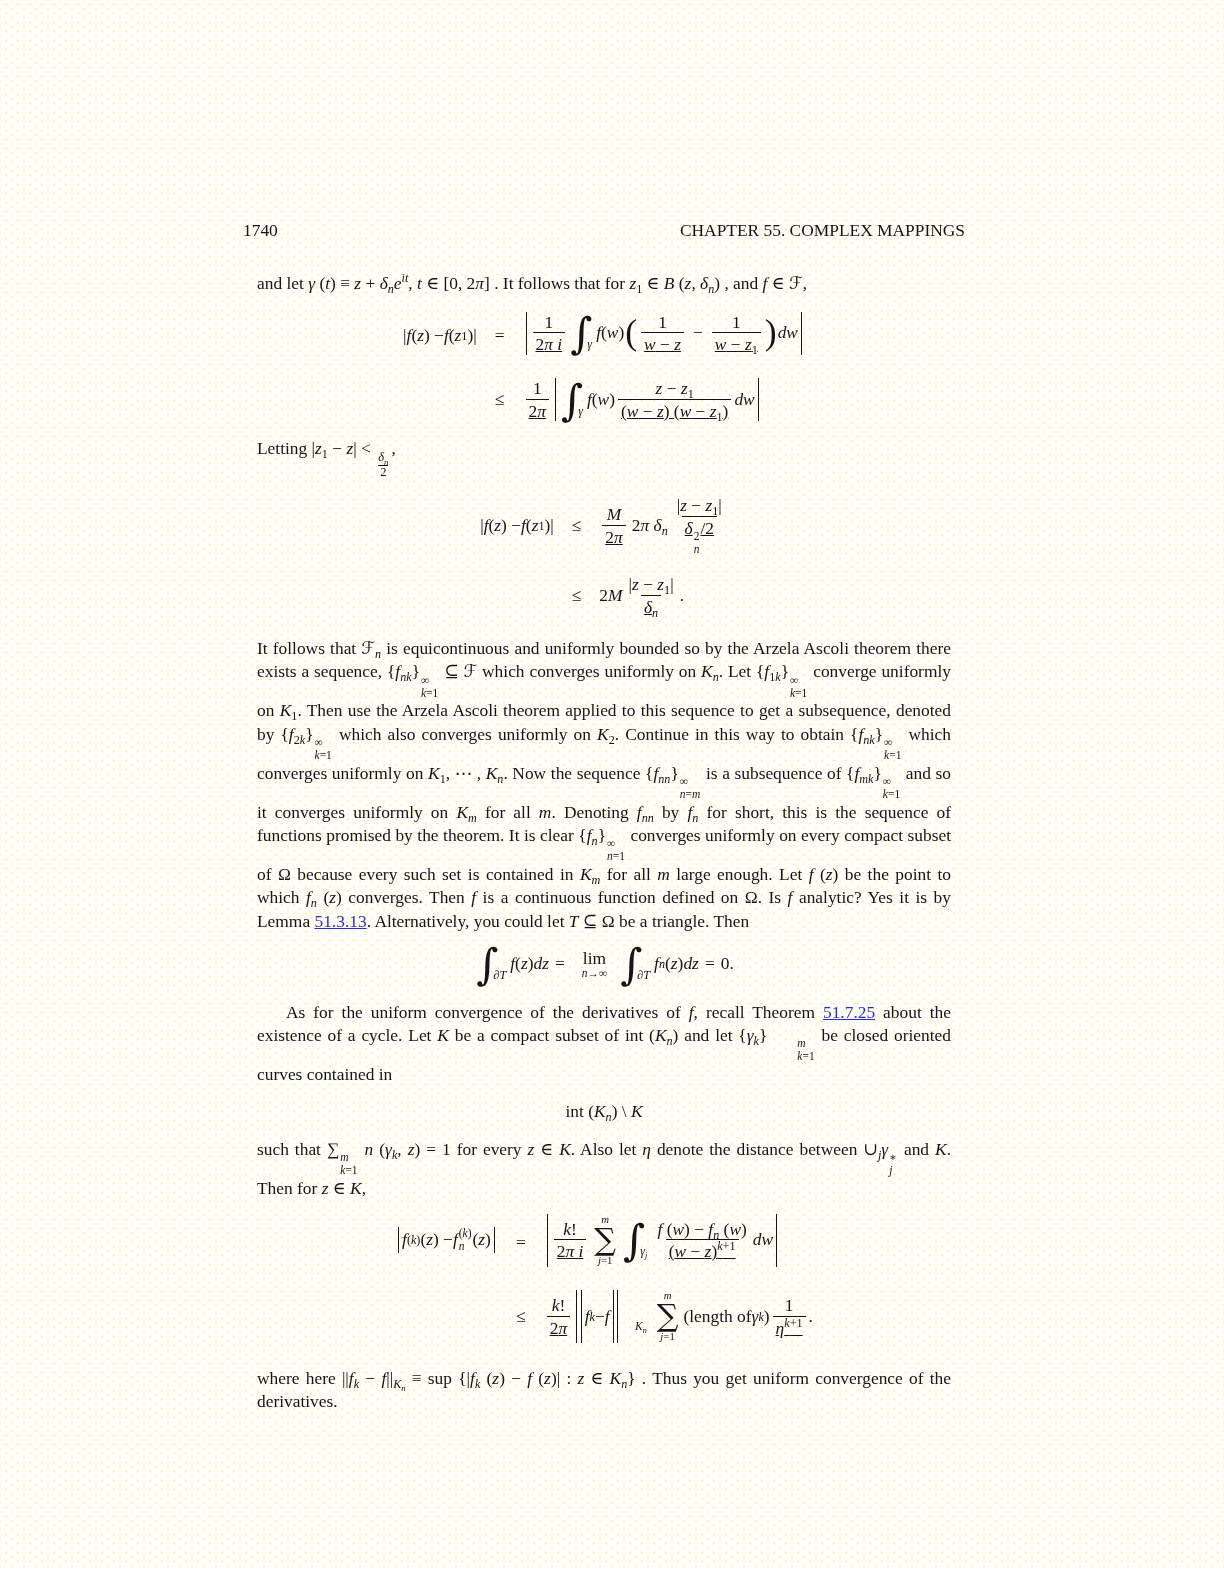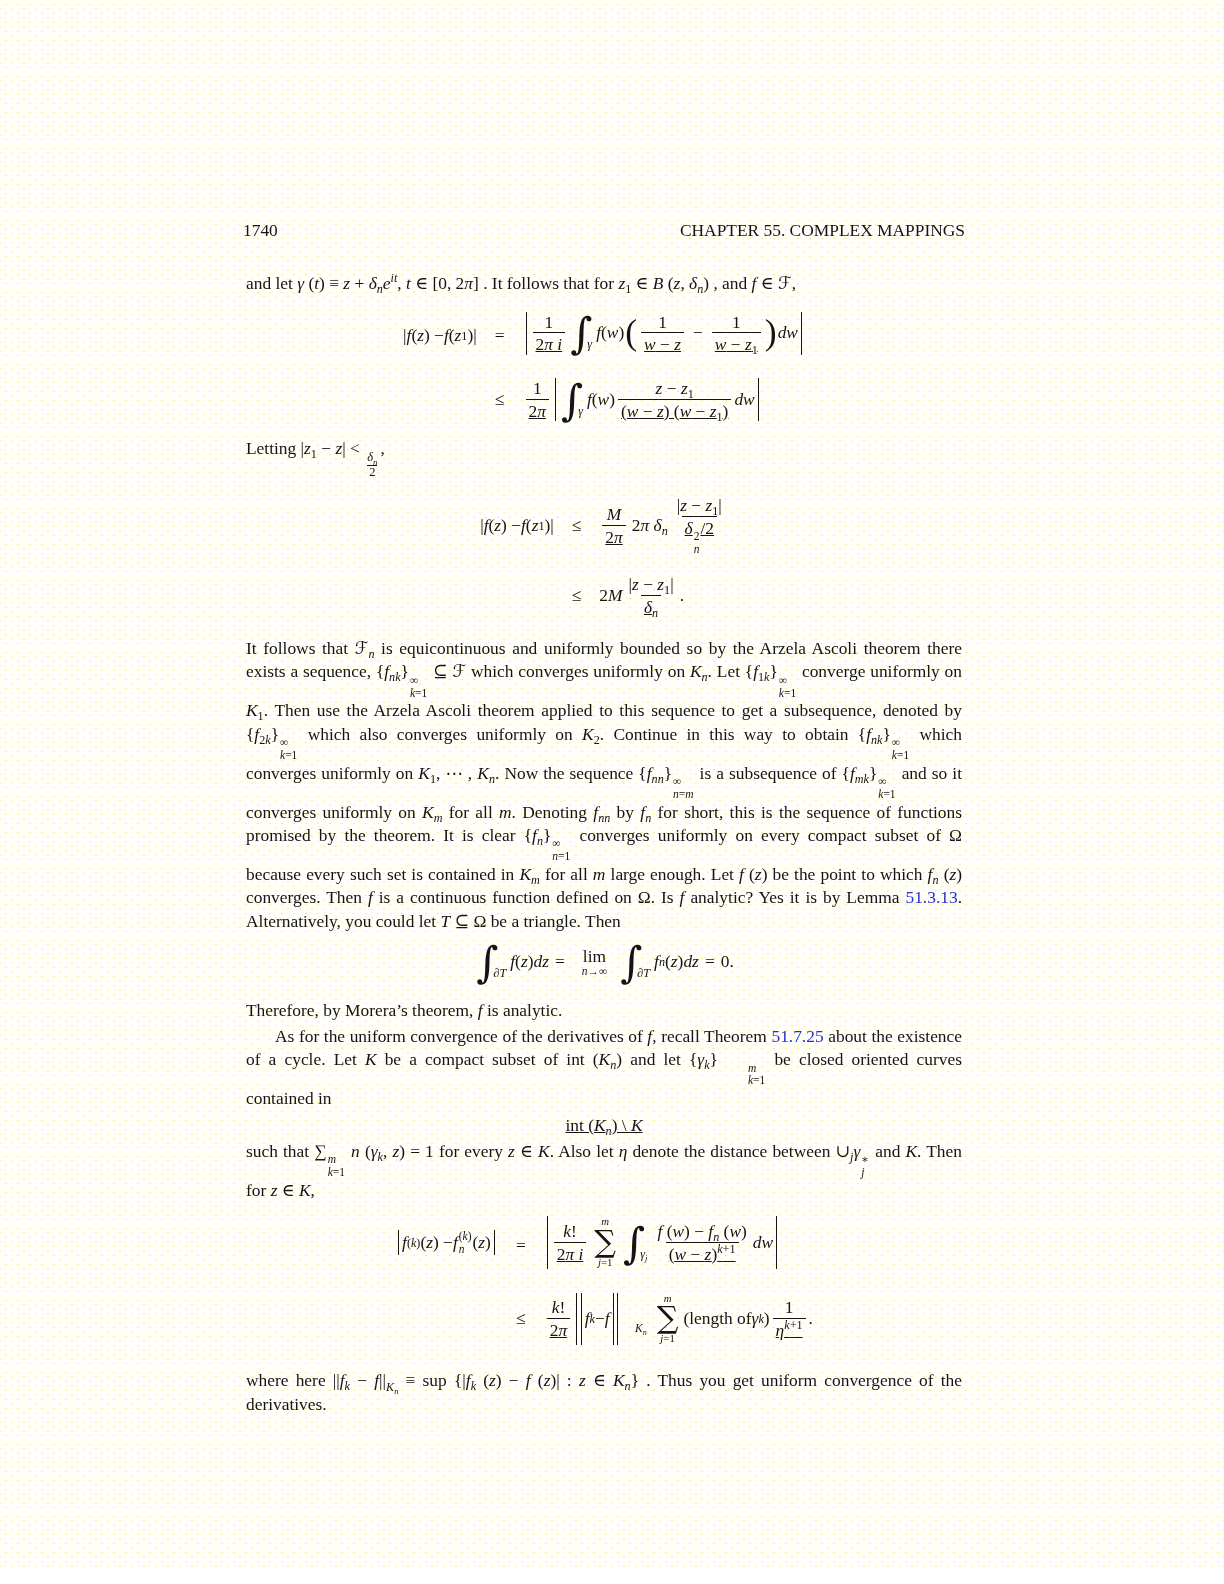--- a/index.html
+++ b/index.html
@@ -10,30 +10,30 @@
       radial-gradient(circle, #f6f570 0.7px, rgba(255,255,255,0) 1px),
       radial-gradient(circle, #f6f570 0.7px, rgba(255,255,255,0) 1px);
     background-size:12px 9px;
     background-position:0 0, 6px 4.5px;
     font-family:"Liberation Serif","DejaVu Serif","DejaVu Sans",serif;
     color:#141414;
   }
   .content { position:absolute; left:243px; top:219px; width:722px;
     font-size:17.4px; line-height:23.3px; text-align:justify; }
   .pagehead { display:flex; justify-content:space-between; margin-bottom:30px; }
-  p { margin:3px; }
+  p { margin:14px; }
   .indent { text-indent:29px; }
 
   
   .eqblock { line-height:1.25; }
   .align2 { display:grid; grid-template-columns:max-content max-content max-content;
     justify-content:center; align-items:center; column-gap:18px; row-gap:18px; }
   .c1 { justify-self:end; } .c2 { justify-self:center; } .c3 { justify-self:start; }
   .eqline { display:flex; justify-content:center; line-height:1.25; }
-  .ctr { text-align:center;text-decoration:underline; }
+  .ctr { text-align:center; }
 
   .b-eq1 { margin:16px 0 16px; }
   .b-eq2 { margin:16px 0 20px; }
   .b-eq3 { margin:12px 0 16px; }
   .b-eq4 { margin:14px 0 24px; }
   .b-setminus { margin:3px 0 3px; }
 
   
   .g { display:inline-flex; align-items:center; }
   .vbar { align-self:stretch; width:0; border-left:1.3px solid #141414; margin:0 3px; }
@@ -57,21 +57,21 @@
   .limop { display:inline-flex; flex-direction:column; align-items:center;
            line-height:1.05; margin:0 11px; }
   .limop .l2 { font-size:66%; }
   .ss { display:inline-flex; flex-direction:column; align-items:flex-start;
         font-size:66%; line-height:1.12; vertical-align:-0.55em; margin:0 1px; }
   .bigp { font-size:205%; line-height:0.72; font-weight:400; margin:0 1px; }
   .mrel { margin:0 6px; }
   .msp { margin:15px 3px; }
   .nsub { font-size:66%; position:relative; top:0.8em; margin:0 5px 0 14px; }
   .scr { font-family:"DejaVu Sans","DejaVu Serif",serif; }
-  .link { color:#2531cc; }
+  .link { color:#2531cc;text-decoration:underline; }
   sub, sup { font-size:70%; line-height:0; }
 </style>
 </head>
 <body>
 
 <div class="page">
   <div class="content">
 
     <div class="pagehead">
       <span>1740</span>
@@ -157,21 +157,20 @@
           <span><i>n</i>=1</span>
         </span> converges uniformly on every compact subset of Ω because every such set is contained in <i>K</i><sub><i>m</i></sub> for all <i>m</i> large enough. Let <i>f</i> (<i>z</i>) be the point to which <i>f</i><sub><i>n</i></sub> (<i>z</i>) converges. Then <i>f</i> is a continuous function defined on Ω. Is <i>f</i> analytic? Yes it is by Lemma <span class="link">51.3.13</span>. Alternatively, you could let <i>T</i> ⊆ Ω be a triangle. Then</p>
 
     <div class="eqblock eqline b-eq3">
       <span><span class="g"><span class="int">∫</span><span class="isub">∂<i>T</i></span><i>f</i> (<i>z</i>) <i>dz</i><span class="mrel">=</span><span class="limop">
               <span>lim</span>
               <span class="l2"><i>n</i>→∞</span>
             </span><span class="int">∫</span><span class="isub">∂<i>T</i></span><i>f</i><sub><i>n</i></sub> (<i>z</i>) <i>dz</i><span class="mrel">=</span>0.</span></span>
     </div>
 
-    <p>Therefore, by Morera’s theorem, <i>f</i> is analytic.</p>
 
     <p class="indent">As for the uniform convergence of the derivatives of <i>f</i>, recall Theorem <span class="link">51.7.25</span> about the existence of a cycle. Let <i>K</i> be a compact subset of int (<i>K</i><sub><i>n</i></sub>) and let {<i>γ</i><sub><i>k</i></sub>}<span class="ss">
           <span><i>m</i></span>
           <span><i>k</i>=1</span>
         </span> be closed oriented curves contained in</p>
 
     <p class="ctr b-setminus">int (<i>K</i><sub><i>n</i></sub>) \ <i>K</i></p>
 
     <p>such that ∑<span class="ss">
           <span><i>m</i></span>

